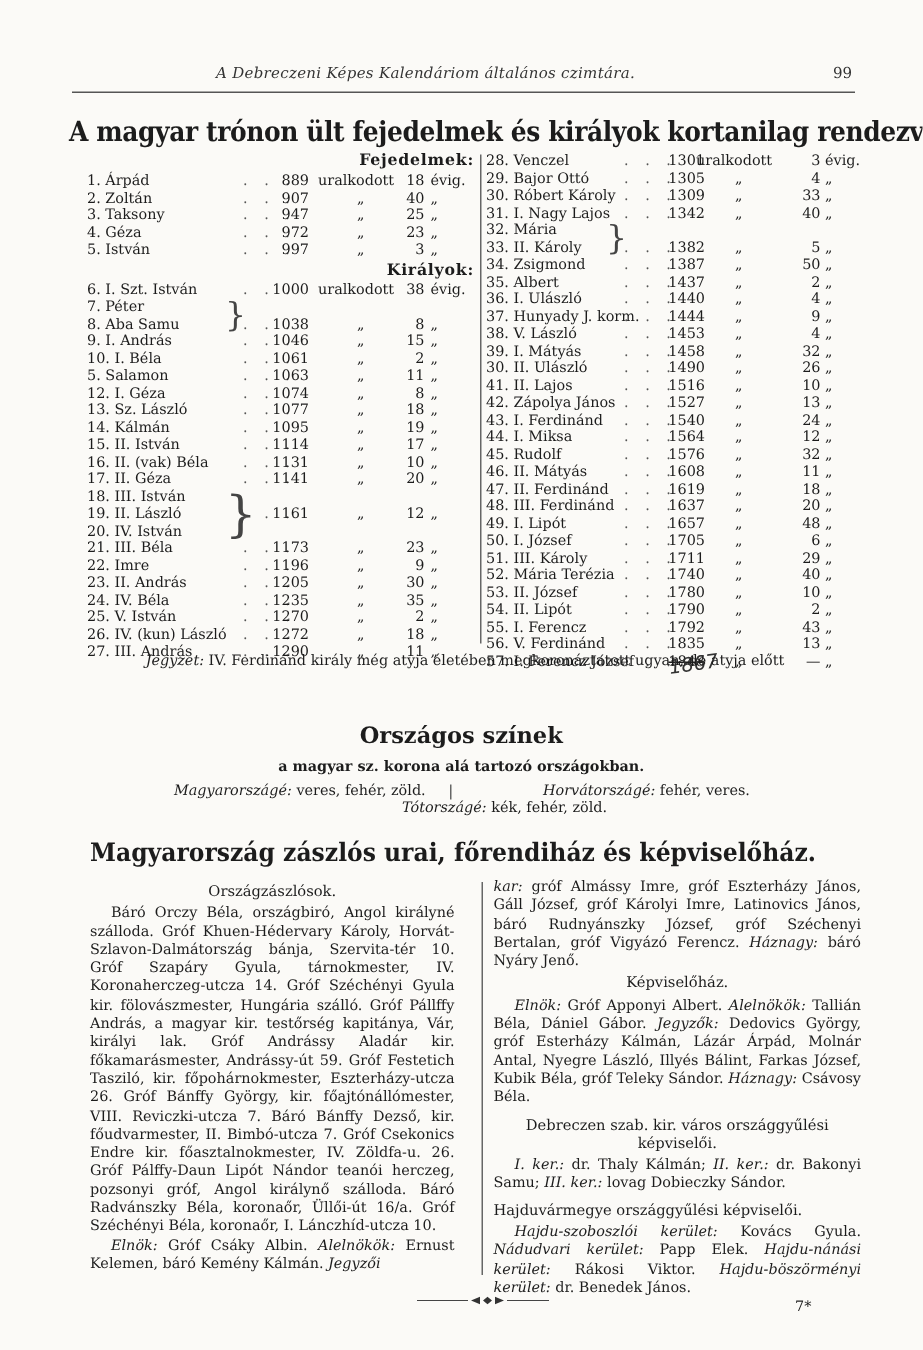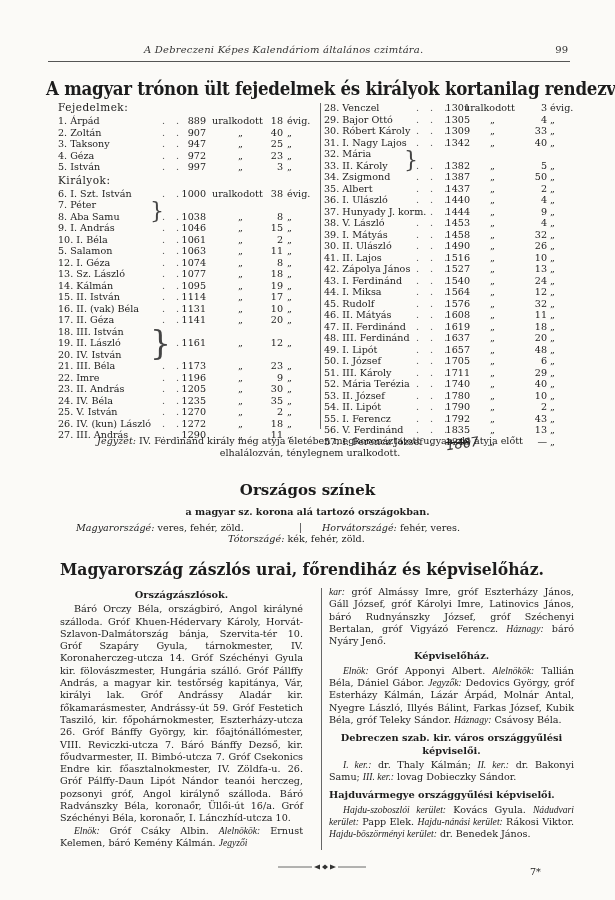--- a/index.html
+++ b/index.html
@@ -20,21 +20,21 @@
   .head-rule { position:absolute; left:48px; top:61px; width:522px; height:1px; background:#555; }
   .main-title {
     position:absolute; left:46px; top:78px; width:540px;
     font-size:18.5px; font-weight:bold; letter-spacing:-0.3px; white-space:nowrap;
     font-family:"DejaVu Serif", serif; transform:scaleX(0.9); transform-origin:left top;
   }
   .col { position:absolute; font-size:9.6px; line-height:11.5px; }
   .col-left { left:58px; top:102px; width:258px; }
   .col-right { left:324px; top:102px; width:270px; }
   .vrule { position:absolute; width:1px; background:#666; }
-  .sub-h { text-align:left; font-weight:normal; font-size:10.5px; letter-spacing:0.5px; height:13px; }
+  .sub-h { text-align:right; font-weight:bold; font-size:10.5px; letter-spacing:0.5px; height:13px; }
   .row { position:relative; height:11.5px; white-space:nowrap; }
   .row .name { position:absolute; left:0; }
   .row .dots { position:absolute; color:#555; letter-spacing:4px; }
   .row .year { position:absolute; width:30px; text-align:right; }
   .row .verb { position:absolute; }
   .row .dur { position:absolute; width:18px; text-align:right; }
   .row .unit { position:absolute; }
   .col-left .row .year { left:118px; }
   .col-left .row .verb { left:154px; }
   .col-left .row .dur { left:207px; }
@@ -55,31 +55,31 @@
   }
   .strike { text-decoration:line-through; }
   .sec-title {
     position:absolute; left:0; width:615px; text-align:center;
     font-weight:bold; font-size:15px; font-family:"DejaVu Serif", serif;
   }
   .sec-sub {
     position:absolute; left:0; width:615px; text-align:center;
     font-weight:bold; font-size:9.6px;
   }
-  .colors-line { position:absolute; font-size:9.6px; white-space:nowrap; }
+  .colors-line { position:absolute; font-size:9.6px; white-space:nowrap;margin-left:40px; }
   .colors-line i { font-style:italic; }
   .big-title {
     position:absolute; left:60px; top:559px; width:540px;
     font-size:17px; font-weight:bold; white-space:nowrap;
     transform:scaleX(0.92); transform-origin:left top;
   }
   .para-col { position:absolute; font-size:9.6px; line-height:12.3px; text-align:justify; }
   .para-col p { margin:0; text-indent:14px; }
-  .para-col .h { text-align:center; font-weight:bold; font-size:9.8px; margin:3px 0 2px 0; text-indent:0; }
-  .para-col i { font-style:italic;font-family:Liberation Serif, serif; }
+  .para-col .h { text-align:center; font-weight:normal; font-size:9.8px; margin:3px 0 2px 0; text-indent:0; }
+  .para-col i { font-style:italic; }
   .ornament { position:absolute; left:278px; top:864px; width:88px; height:6px; }
   .footer-no { position:absolute; left:530px; top:866px; font-size:9.6px; }
 </style>
 </head>
 <body>
 
 <div class="page">
 
   <div class="running-head">
     <span class="title">A Debreczeni Képes Kalendáriom általános czimtára.</span>
@@ -533,21 +533,20 @@
         <span class="verb" style="margin-left: 26px;">„</span>
         <span class="dur">—</span>
         <span class="unit">„</span>
       </div>
     </div>
 
   <div class="handwritten">1867</div>
 
   <div class="note">
     <div><i>Jegyzet:</i> <span>IV. Ferdinánd király még atyja életében megkoronáztatott ugyan, de atyja előtt</span></div>
-    <div>elhalálozván, ténylegnem uralkodott.</div>
   </div>
 
   <div class="sec-title" style="top:481px;">Országos színek</div>
   <div class="sec-sub" style="top:506px;">a magyar sz. korona alá tartozó országokban.</div>
   <div class="colors-line" style="left:76px; top:522px;">
     <i>Magyarországé:</i>
     <span>veres, fehér, zöld.</span>
   </div>
   <div class="vrule" style="left:300px; top:523px; height:10px;"></div>
   <div class="colors-line" style="left:322px; top:522px;">

